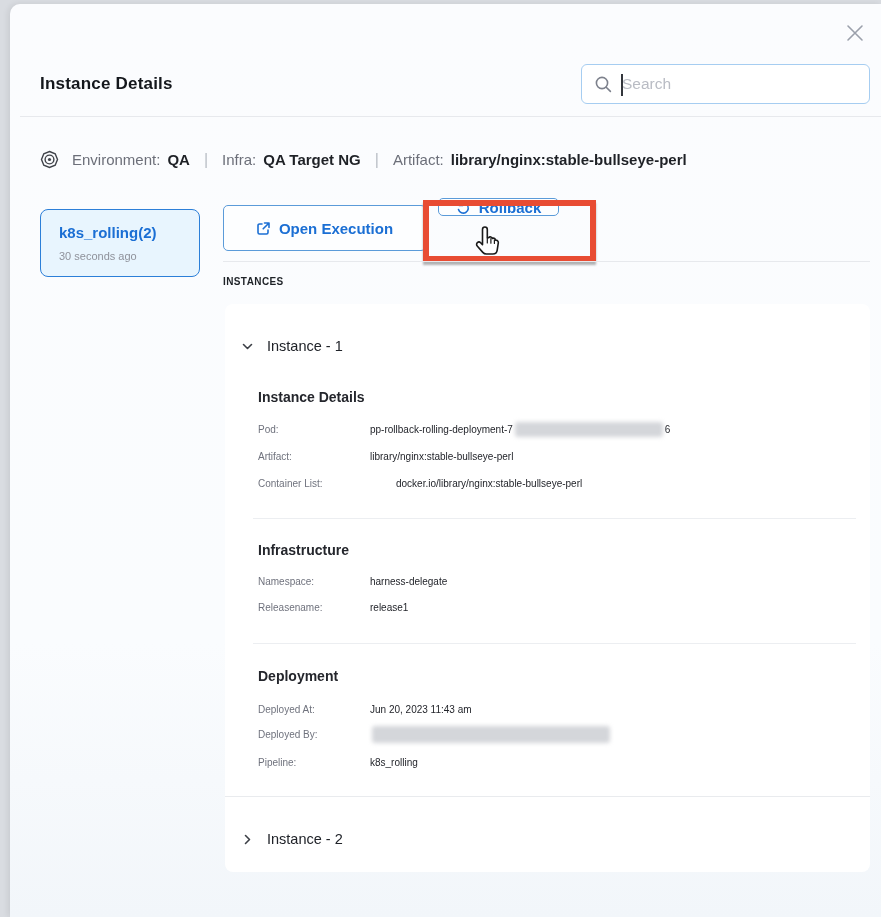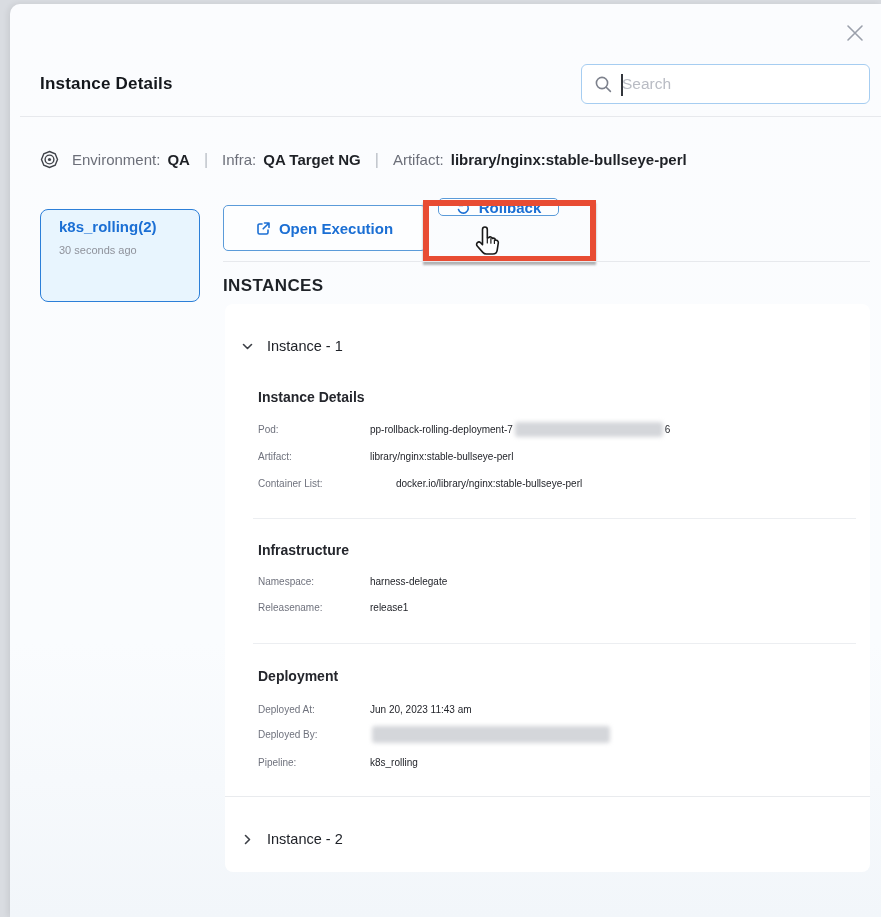--- a/index.html
+++ b/index.html
@@ -35,23 +35,23 @@
 
   
   .env-row { left:30px; top:146px; display:flex; align-items:center; font-size:15px; white-space:nowrap; }
   .env-row .elabel { color:#6c6f79; margin:0 7px 0 0; }
   .env-row .evalue { color:#1e2126; font-weight:600; }
   .env-row .esep { color:#b9bdc5; margin:0 14px; font-size:16px; }
   .env-icon { margin-right:13px; display:flex; }
 
   
   .exec-card {
-    left:30px; top:205px; width:160px; height:93px;
+    left:30px; top:205px; width:160px; height:68px;
     background:#e8f5fe; border:1.5px solid #2c7fd8; border-radius:8px;
-    padding:8px 0 0 18px; cursor:pointer;
+    padding:14px 0 0 18px; cursor:pointer;
   }
   .exec-card .ctitle { font-size:15px; font-weight:700; color:#1b6fd4; }
   .exec-card .csub  { font-size:11px; color:#8f929b; margin-top:9px; }
 
   
   .act-btn {
     display:flex; align-items:center; justify-content:center; gap:8px;
     background:#fdfeff; border:1.5px solid #5b9bd9; border-radius:5px;
     font-size:15px; font-weight:700; color:#1b6fd4; cursor:pointer;
     font-family:"Liberation Sans", sans-serif;
@@ -60,21 +60,21 @@
   .btn-rollback { left:428px; top:194px; width:121px; height:18px; }
 
   .red-box {
     left:413px; top:196px; width:173px; height:62px;
     border:6px solid #e84c33; box-shadow:0 3px 2px rgba(40,40,40,.35);
     pointer-events:none;
   }
   .hand-cursor { left:461px; top:221px; width:32px; height:34px; pointer-events:none; }
 
   .divider-actions { left:213px; top:257px; width:647px; height:1px; background:#e7e9ed; }
-  .instances-heading { left:213px; top:272px; font-size:17px; font-weight:700; color:#1e2227; letter-spacing:.4px; }
+  .instances-heading { left:213px; top:272px; font-size:10px; font-weight:700; color:#1e2227; letter-spacing:.4px; }
 
   
   .panel { left:215px; top:300px; width:645px; height:568px; background:#fff; border-radius:8px; }
   .panel .abs { position:absolute; }
   .inst-header { display:flex; align-items:center; gap:13px; cursor:pointer; font-size:14.5px; color:#202329; font-weight:500; }
   .ih1 { left:16px; top:34px; }
   .ih2 { left:16px; top:527px; }
   .sec-heading { font-size:14px; font-weight:600; color:#24262c; }
   .sh1 { left:33px; top:85px; }
   .sh2 { left:33px; top:238px; }

